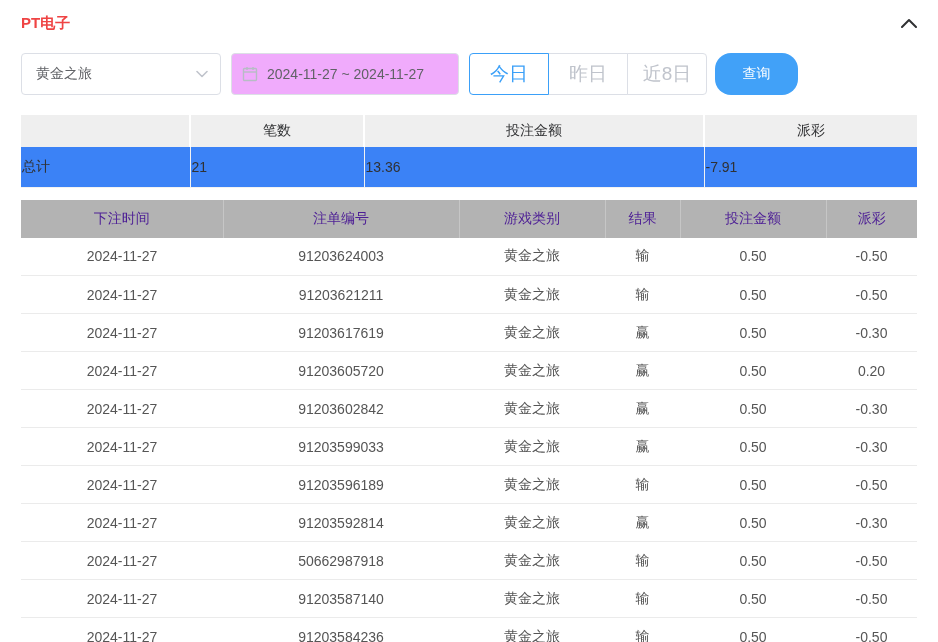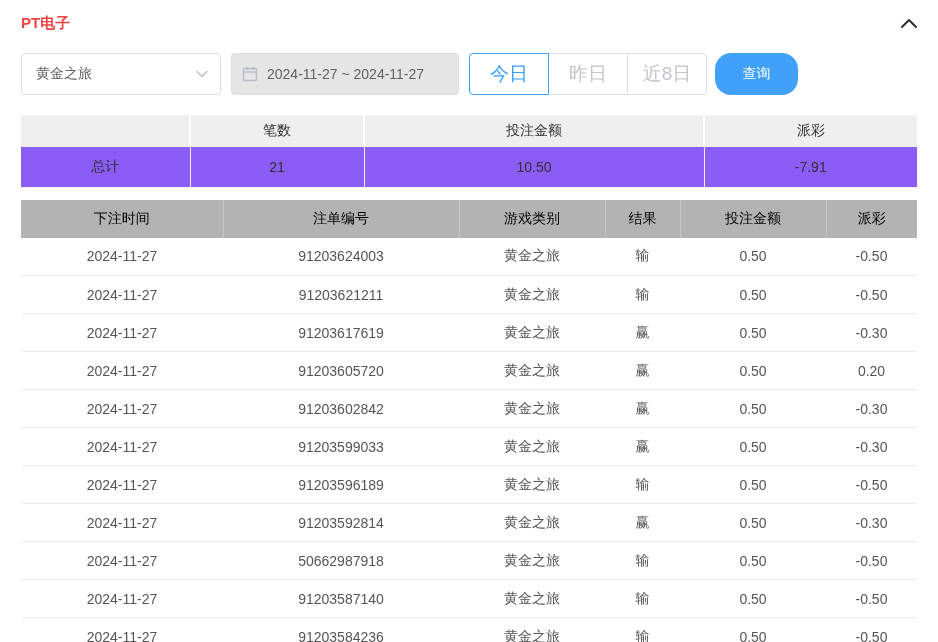--- a/index.html
+++ b/index.html
@@ -20,21 +20,21 @@
   
   .filter-row { display: flex; align-items: center; margin-top: 17px; height: 42px; }
   .select {
     width: 200px; height: 42px; border: 1px solid #dcdfe6; border-radius: 4px;
     display: flex; align-items: center; justify-content: space-between;
     padding: 0 12px 0 14px; color: #606266; cursor: pointer; background: #fff;
   }
   .date-input {
     width: 228px; height: 42px; border: 1px solid #dcdfe6; border-radius: 4px;
     display: flex; align-items: center; gap: 9px; padding: 0 10px;
-    color: #606266; margin-left: 10px; background: #e5e5e5; cursor: pointer;
+    color: #606266; margin-left: 10px; background: #f0abfc; cursor: pointer;
   }
   .btn-group { display: flex; margin-left: 10px; }
   .qbtn {
     width: 80px; height: 42px; background: #fff; border: 1px solid #dcdfe6;
     color: #c0c4cc; font-size: 19px; cursor: pointer; margin-left: -1px;
     font-family: inherit; padding: 0;
   }
   .qbtn:first-child { border-radius: 4px 0 0 4px; margin-left: 0; }
   .qbtn:last-child { border-radius: 0 4px 4px 0; }
   .qbtn.active { color: #3ba0f8; border-color: #3ba0f8; position: relative; z-index: 1; }
@@ -46,29 +46,29 @@
 
   
   table { border-collapse: collapse; table-layout: fixed; width: 896px; }
   .summary-table { margin-top: 20px; }
   .summary-table th {
     background: #efefef; height: 32px; font-weight: normal; color: #303133;
     border-right: 2px solid #fff; font-size: 14px;
   }
   .summary-table th:last-child { border-right: none; }
   .summary-table td {
-    height: 40px; text-align: center; color: #303133; background: #8b5cf6;
+    height: 40px; color: #303133; background: #3b82f6;
     border-right: 1px solid #f2f2f2; border-bottom: 1px solid #f2f2f2;
   }
   .summary-table td:last-child { border-right: none; }
 
   
   .main-table { margin-top: 12px; }
   .main-table th {
-    background: #b3b3b3; color: #000000; font-weight: normal; height: 38px;
+    background: #b3b3b3; color: #4c1d95; font-weight: normal; height: 38px;
     border-right: 1px solid #c6c6c6; font-size: 14px;
   }
   .main-table th:last-child { border-right: none; }
   .main-table td {
     height: 38px; text-align: center; color: #555; background: #fff;
     border-bottom: 1px solid #ebebeb; font-size: 14px;
   }
   .neg { color: #e25a5a; }
 </style>
 </head>
@@ -124,21 +124,21 @@
         <th></th>
         <th>笔数</th>
         <th>投注金额</th>
         <th>派彩</th>
       </tr>
     </thead>
     <tbody>
       <tr>
         <td>总计</td>
         <td>21</td>
-        <td>10.50</td>
+        <td>13.36</td>
         <td class="neg">-7.91</td>
       </tr>
     </tbody>
   </table>
 
   <table class="main-table">
     <colgroup>
         <col style="width:202px">
         <col style="width:236px">
         <col style="width:146px">

